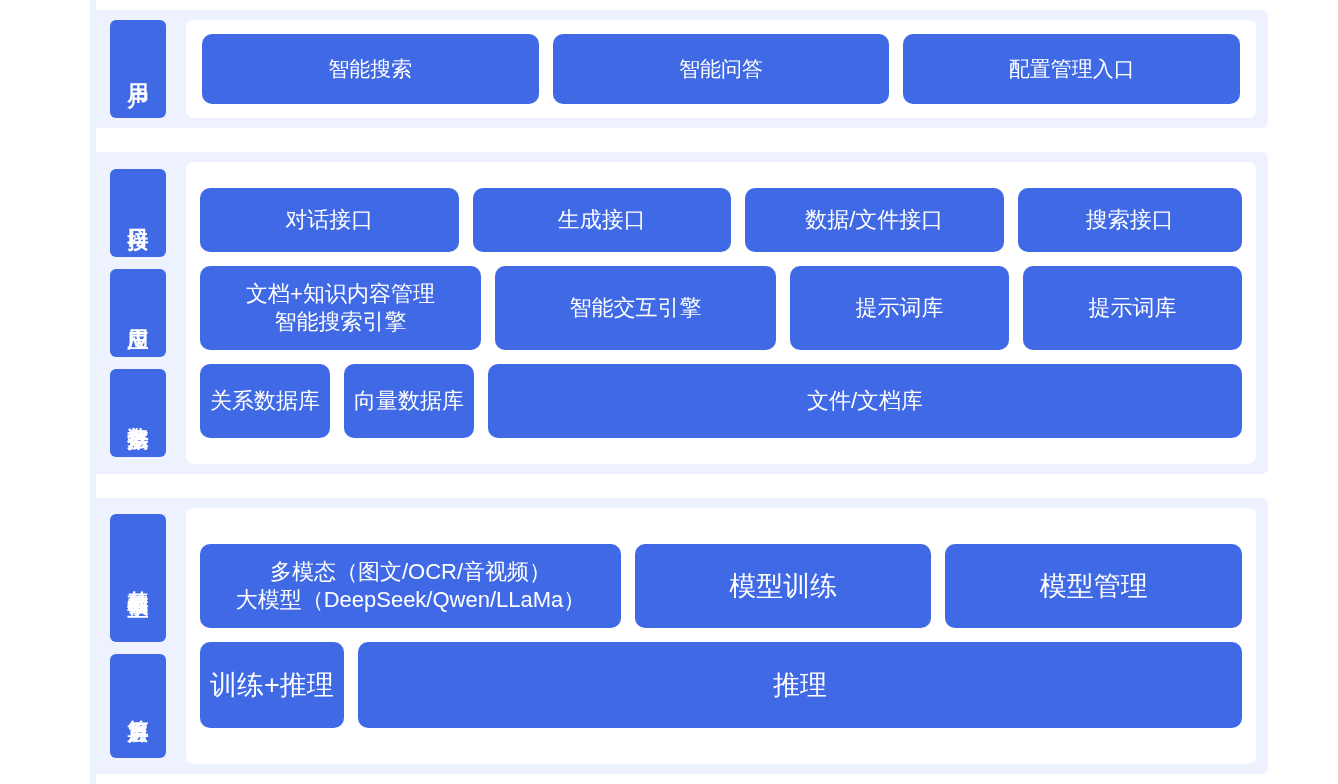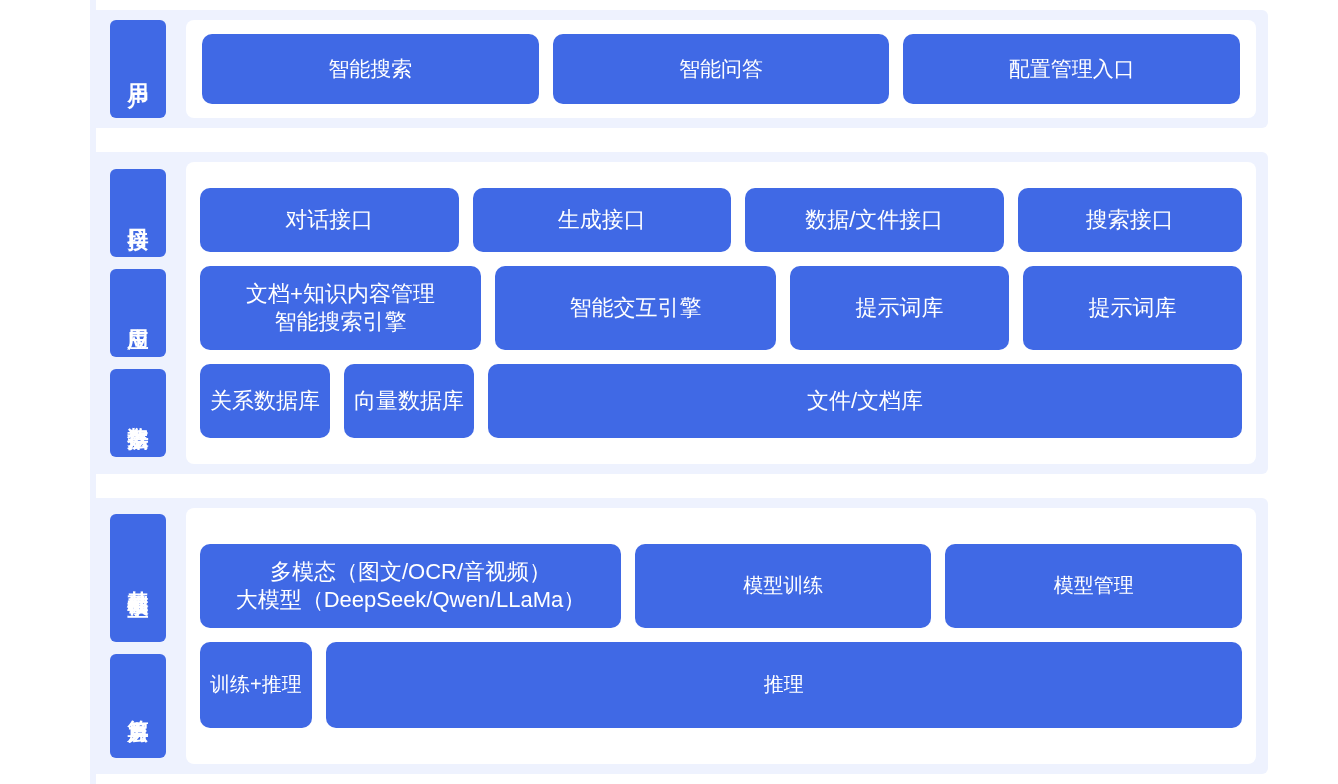--- a/index.html
+++ b/index.html
@@ -114,21 +114,21 @@
   #band-middle .vlabel { height: 88px; }
   #band-middle .cell { height: 64px; font-size: 22px; }
   #band-middle .row.r-app .cell { height: 84px; }
   #band-middle .row.r-data .cell { height: 74px; }
 
   
   #band-base { top: 498px; height: 276px; width: 1178px; }
   #band-base .band-labels { gap: 12px; }
   #band-base .vlabel.tall4 { height: 128px; }
   #band-base .vlabel.tall3 { height: 104px; }
-  #band-base .cell { height: 84px; font-size: 20px; }
+  #band-base .cell { height: 84px; font-size: 27px; }
   #band-base .row.r-compute .cell { height: 86px; }
   #band-base .cell.multiline { font-size: 22px; }
 </style>
 </head>
 <body>
 
 <div class="canvas">
 
   <div class="rail"></div>
 

